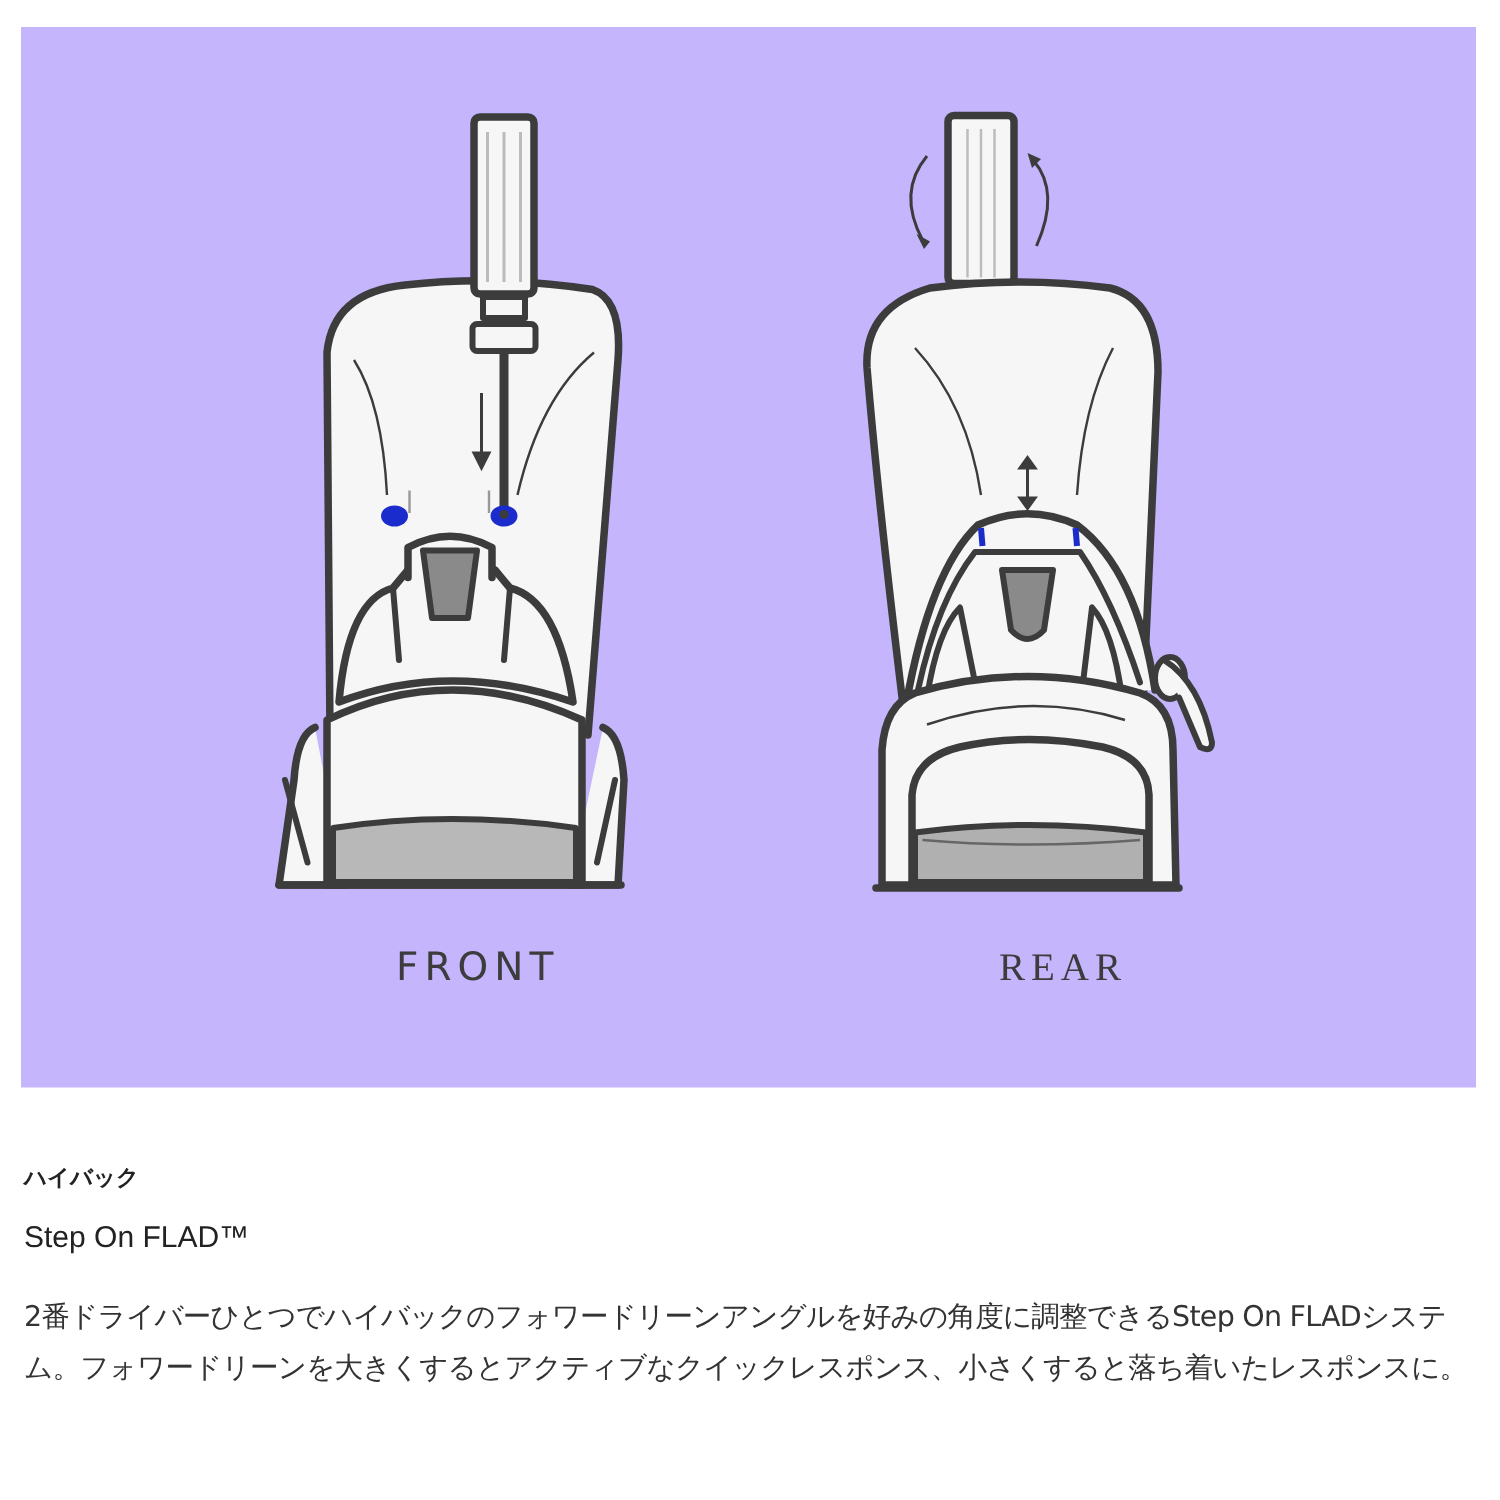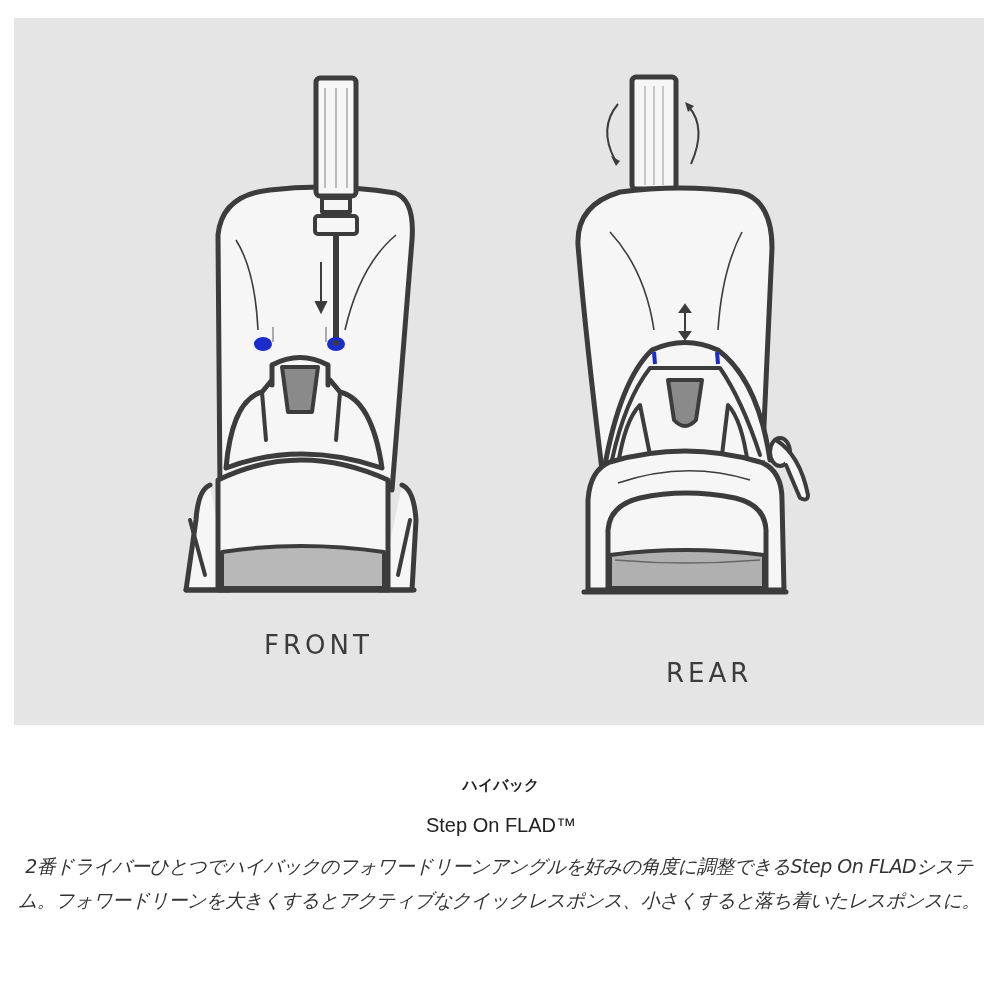--- a/index.html
+++ b/index.html
@@ -1,31 +1,31 @@
 <!DOCTYPE html>
 <html><head>
 <meta charset="utf-8">
 <style>
   html, body { margin: 0; padding: 0; background: #ffffff; }
   body { width: 1000px; height: 1000px; position: relative; overflow: hidden;
          font-family: "DejaVu Sans", "Liberation Sans", sans-serif; color: #222; }
   .panel { position: absolute; left: 14px; top: 18px; width: 970px; height: 707px;
-           background: #e5e5e5; }
+           background: #c4b5fd; }
   .illus { position: absolute; top: 0; }
   .illus svg { display: block; }
   .label { position: absolute; font-family: "DejaVu Sans", "Liberation Sans", sans-serif;
            font-size: 26px; letter-spacing: 4px; color: #3c3c3c; font-weight: normal; }
   .label-front { left: 250px; top: 612px; }
-  .label-rear  { left: 652px; top: 640px; }
-  .text-block { position: absolute; left: 16px; top: 773px; width: 970px; text-align: center; }
+  .label-rear  { left: 652px; top: 612px; font-family: Liberation Serif, serif; }
+  .text-block { position: absolute; left: 16px; top: 773px; width: 970px; }
   .category { font-size: 15px; font-weight: bold; color: #222; margin: 0; line-height: 24px; }
   .title { font-size: 20px; color: #222; margin: 12px 0 0 0; line-height: 32px; font-weight: normal;
            font-family: "Liberation Sans", sans-serif; }
-  .desc { font-size: 19px; color: #333; margin: 8px 0 0 0; line-height: 34px; width: 966px;
-          letter-spacing: -0.5px; font-style: italic; }
+  .desc { font-size: 19px; color: #333; margin: 20px 0 0 0; line-height: 34px; width: 966px;
+          letter-spacing: -0.5px; }
 </style>
 </head>
 <body>
 
 <div class="panel">
 
   <div class="illus" style="left:0; top:0;">
     <svg width="485" height="707" viewBox="14 18 485 707" xmlns="http://www.w3.org/2000/svg">
       <g fill="none" stroke="#3c3c3c" stroke-width="5" stroke-linejoin="round" stroke-linecap="round">
 

